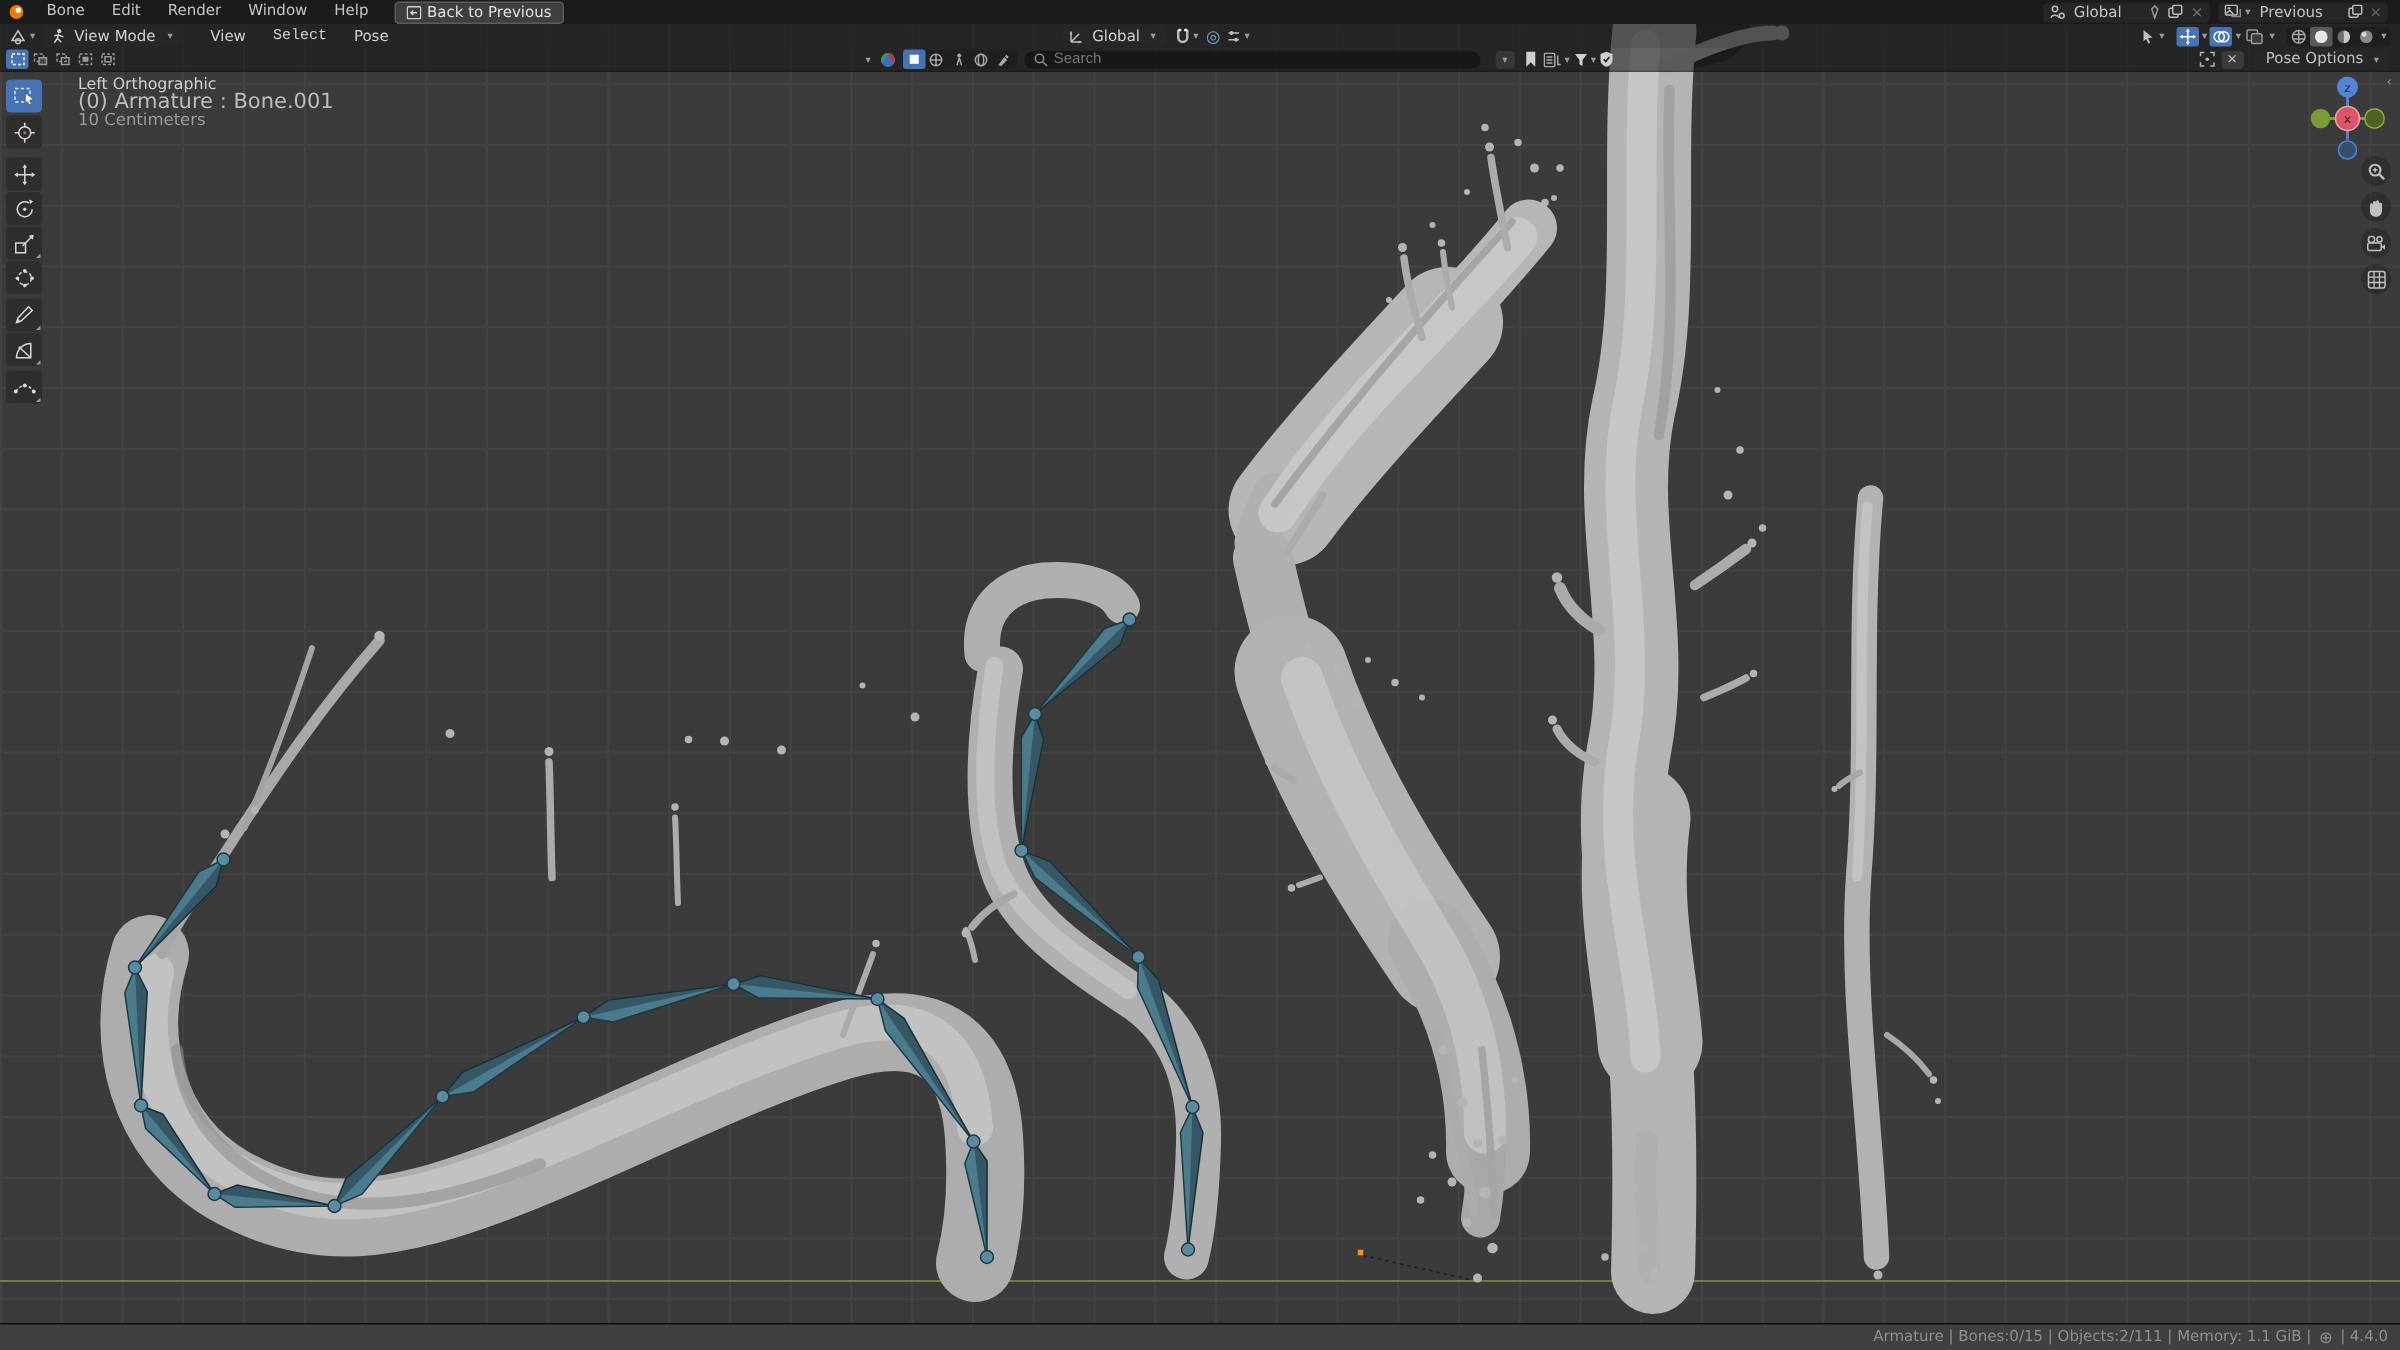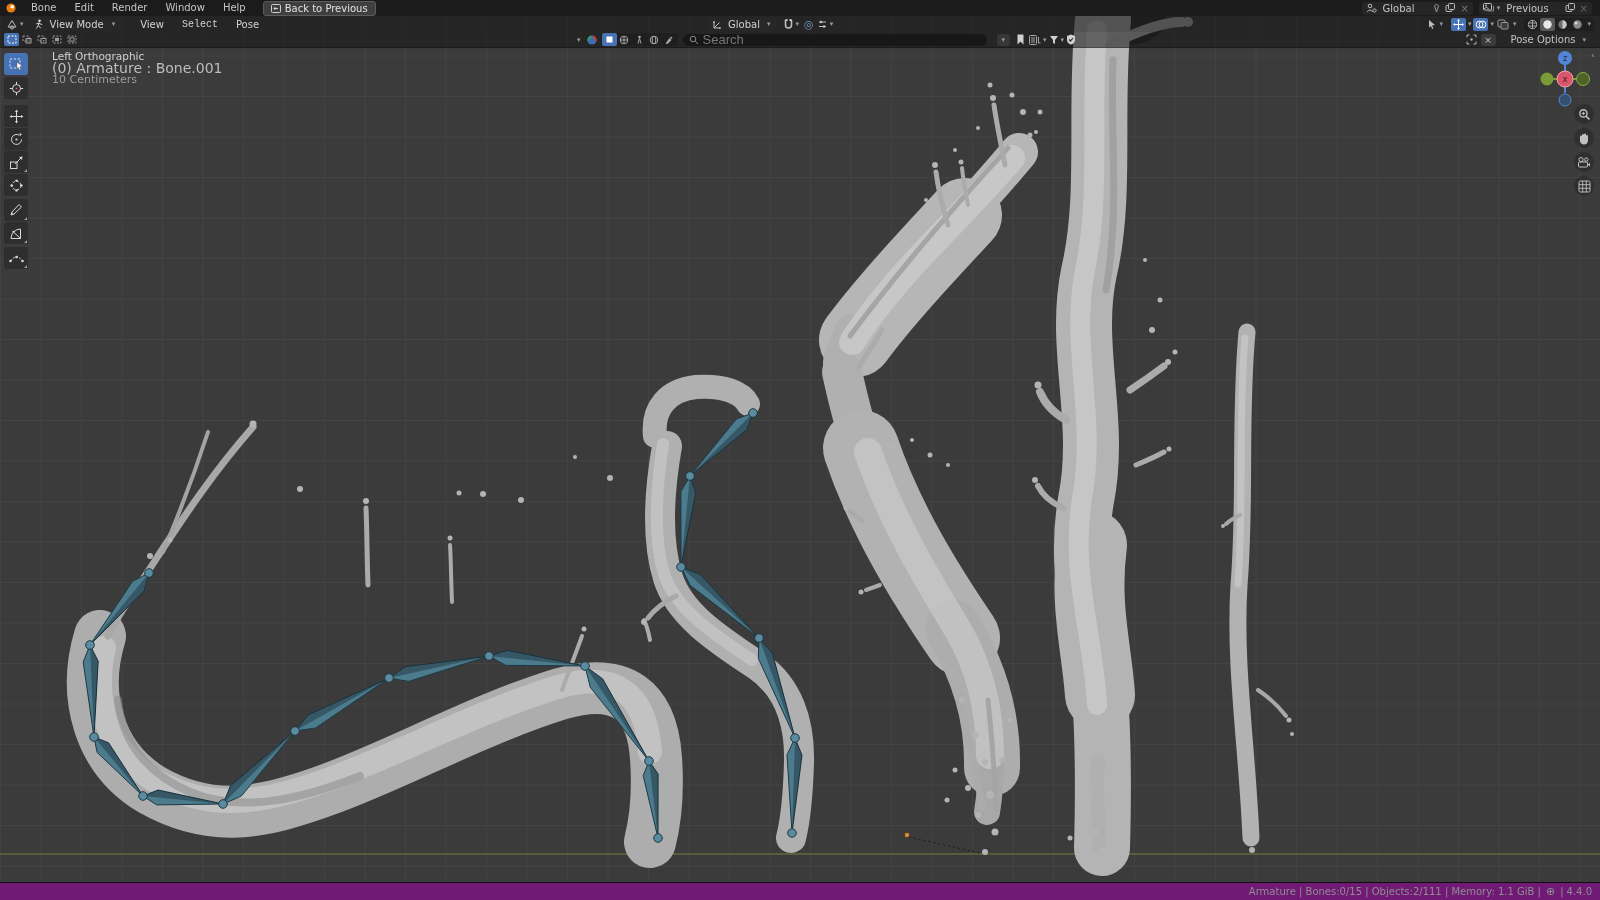--- a/index.html
+++ b/index.html
@@ -14,35 +14,35 @@
     background-size:40.5px 40.5px;z-index:0;}
   #scene{left:0;top:0;z-index:1;pointer-events:none;}
   
   #topbar{left:0;top:0;width:1600px;height:16px;background:#1b1b1b;z-index:10;
           display:flex;align-items:center;font-size:10px;color:#c6c6c6;}
   #topbar .menu{padding:0 9px;height:16px;line-height:16px;}
   #hdr{left:0;top:16px;width:1600px;height:16px;background:rgba(24,24,24,0.62);z-index:10;
        display:flex;align-items:center;font-size:10px;color:#d2d2d2;}
   #tool{left:0;top:32px;width:1600px;height:15px;background:rgba(20,20,20,0.55);z-index:10;
         border-bottom:1px solid rgba(0,0,0,0.25);display:flex;align-items:center;font-size:10px;color:#c2c2c2;}
-  #statusbar{left:0;top:882px;width:1600px;height:18px;background:#701a75;border-top:1px solid #0e0e0e;
+  #statusbar{left:0;top:882px;width:1600px;height:18px;background:#404040;border-top:1px solid #0e0e0e;
              z-index:10;display:flex;align-items:center;justify-content:flex-end;
              font-size:10px;color:#8f8f8f;padding-right:8px;box-sizing:border-box;}
   
   .chev{font-size:7px;color:#9a9a9a;margin:0 2px;}
   .pill{display:flex;align-items:center;background:rgba(40,40,40,0.9);border-radius:3px;
         height:13px;padding:0 4px;}
   .btn-back{display:flex;align-items:center;gap:4px;background:#3f3f3f;border:1px solid #5c5c5c;
         border-radius:3px;height:13px;padding:0 7px;color:#e2e2e2;}
   .mini{display:inline-flex;align-items:center;justify-content:center;}
   .ico-btn{width:15px;height:13px;border-radius:2px;display:inline-flex;align-items:center;justify-content:center;}
   .ico-btn.active{background:#4772b3;}
   .seg{display:flex;background:rgba(30,30,30,0.85);border-radius:3px;padding:0 1px;height:13px;align-items:center;}
   #search{width:278px;height:12px;background:rgba(22,22,22,0.9);border:none;border-radius:7px;
-          color:#bbb;font-size:13px;padding:0 6px 0 20px;outline:none;}
+          color:#bbb;font-size:10px;padding:0 6px 0 20px;outline:none;}
   #search::placeholder{color:#767676;}
   .searchwrap{position:relative;display:flex;align-items:center;}
   .searchwrap svg{position:absolute;left:6px;}
   
   .toolbtn{position:absolute;left:4px;width:24px;height:22px;border-radius:3px;
            background:rgba(44,44,44,0.88);display:flex;align-items:center;justify-content:center;z-index:11;}
   .toolbtn.active{background:#4772b3;}
   .subtri{position:absolute;right:1px;bottom:1px;width:0;height:0;
           border-left:3px solid transparent;border-bottom:3px solid #9a9a9a;}
   

